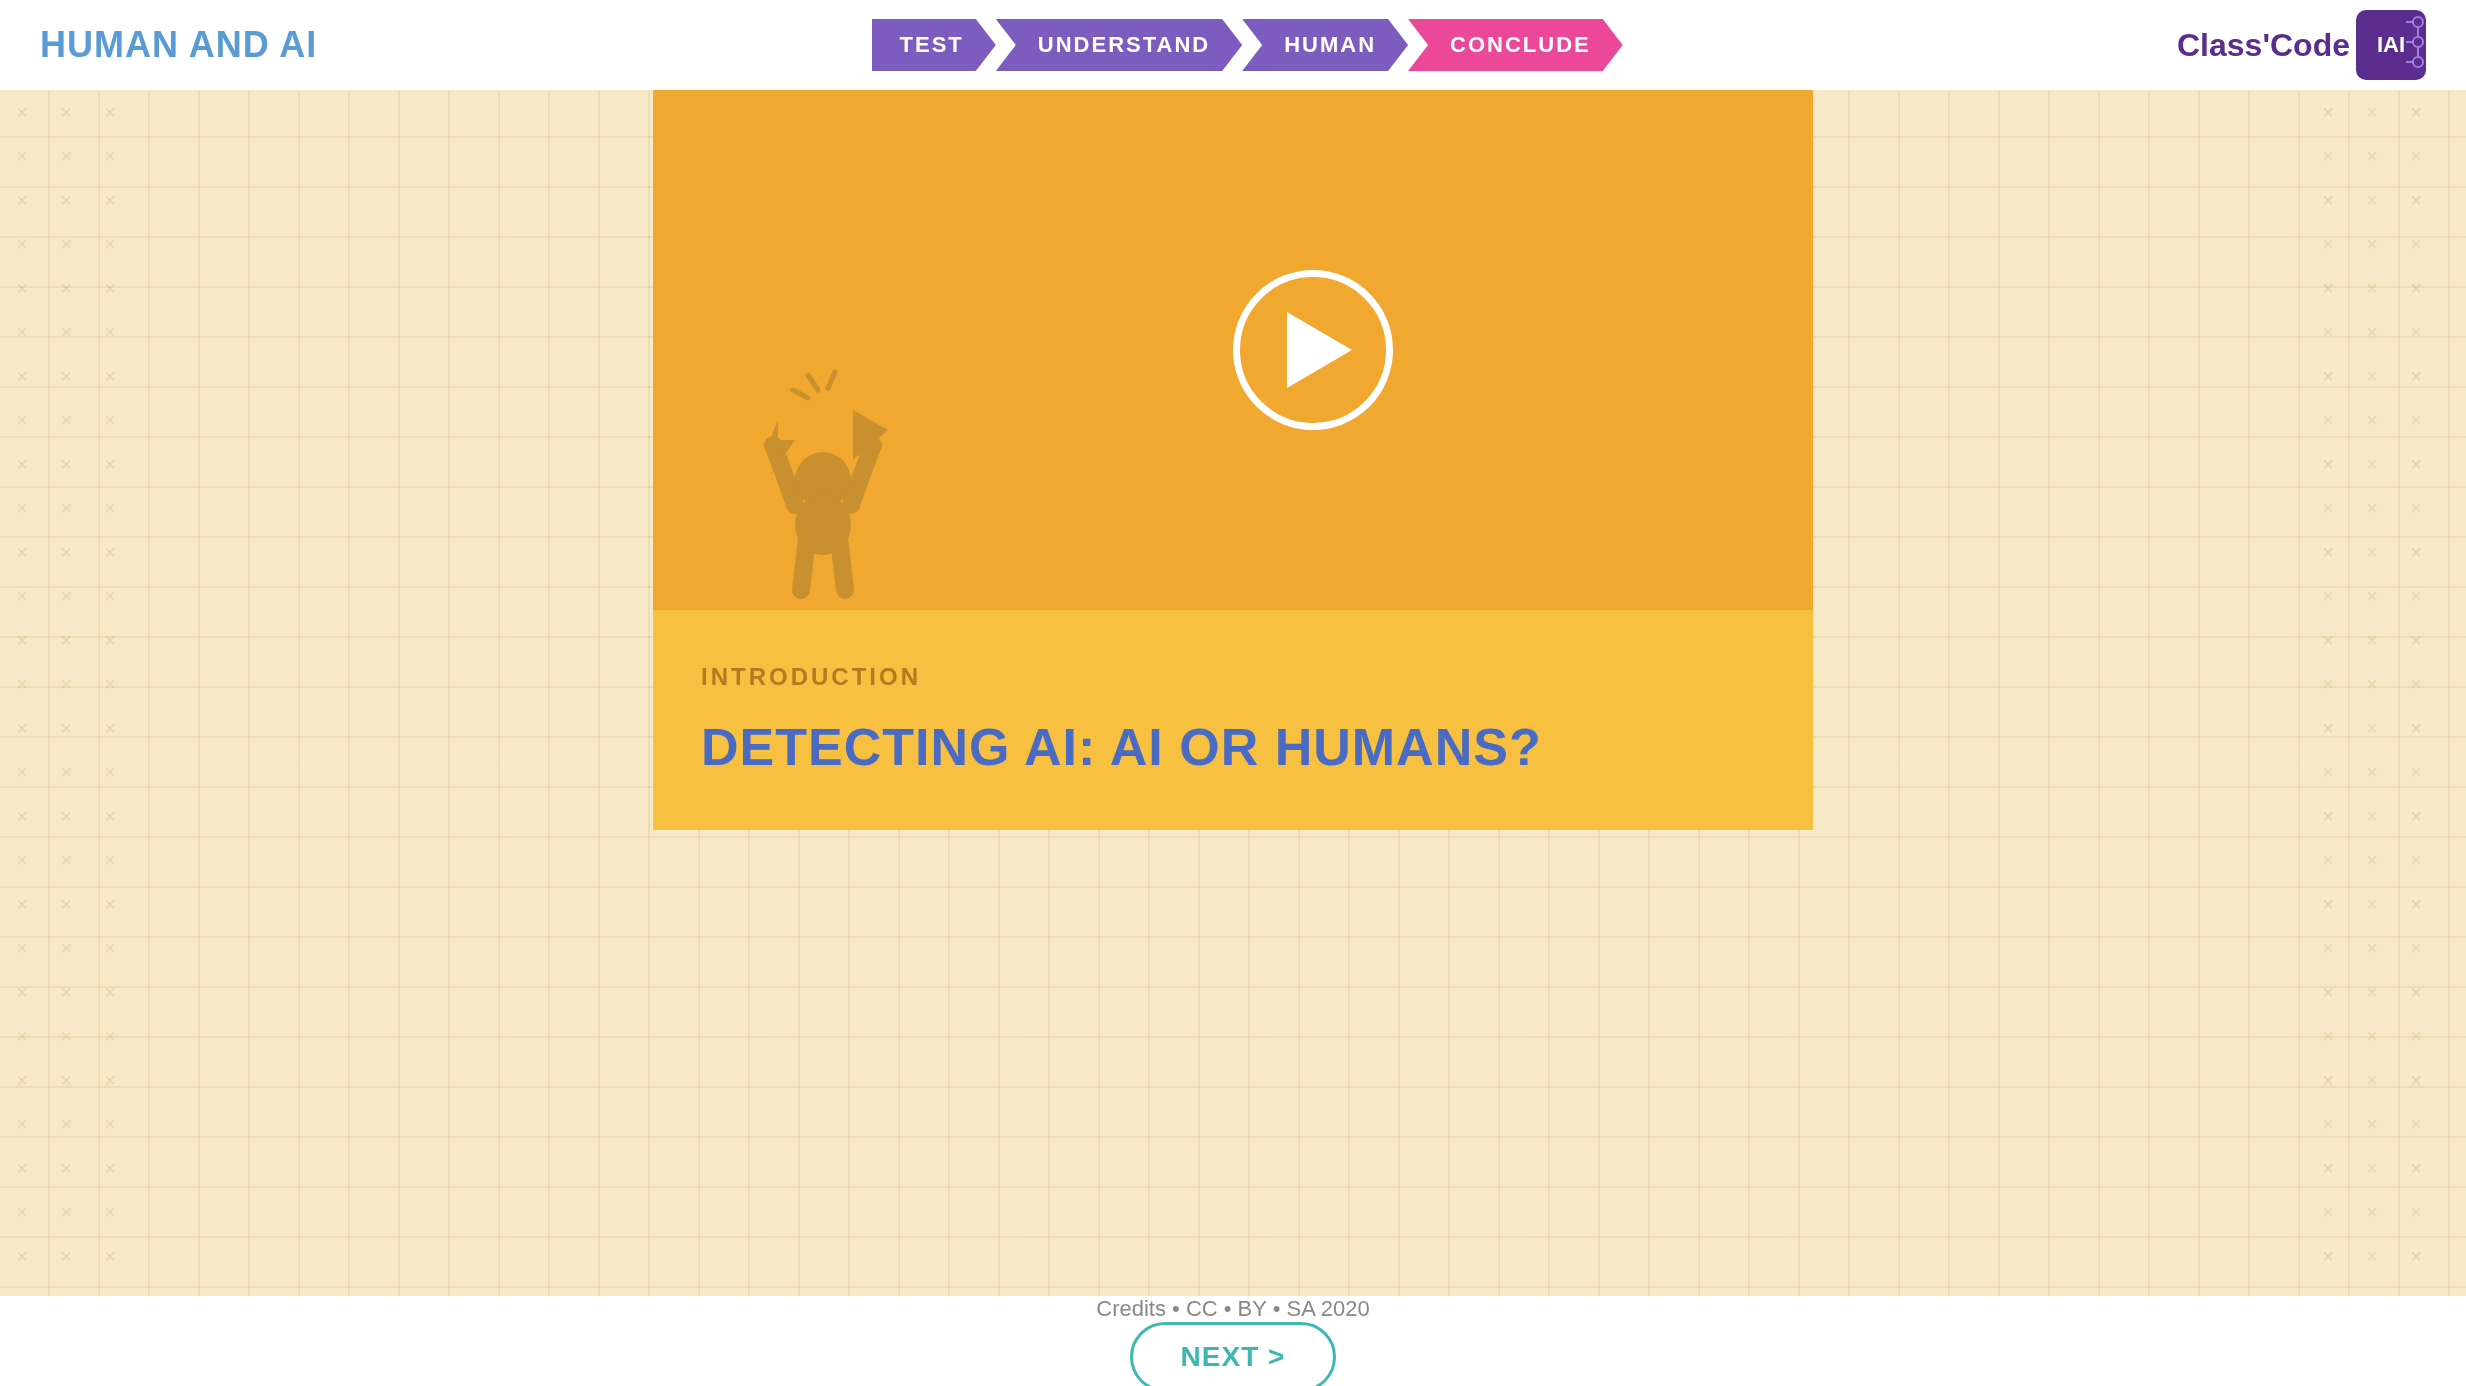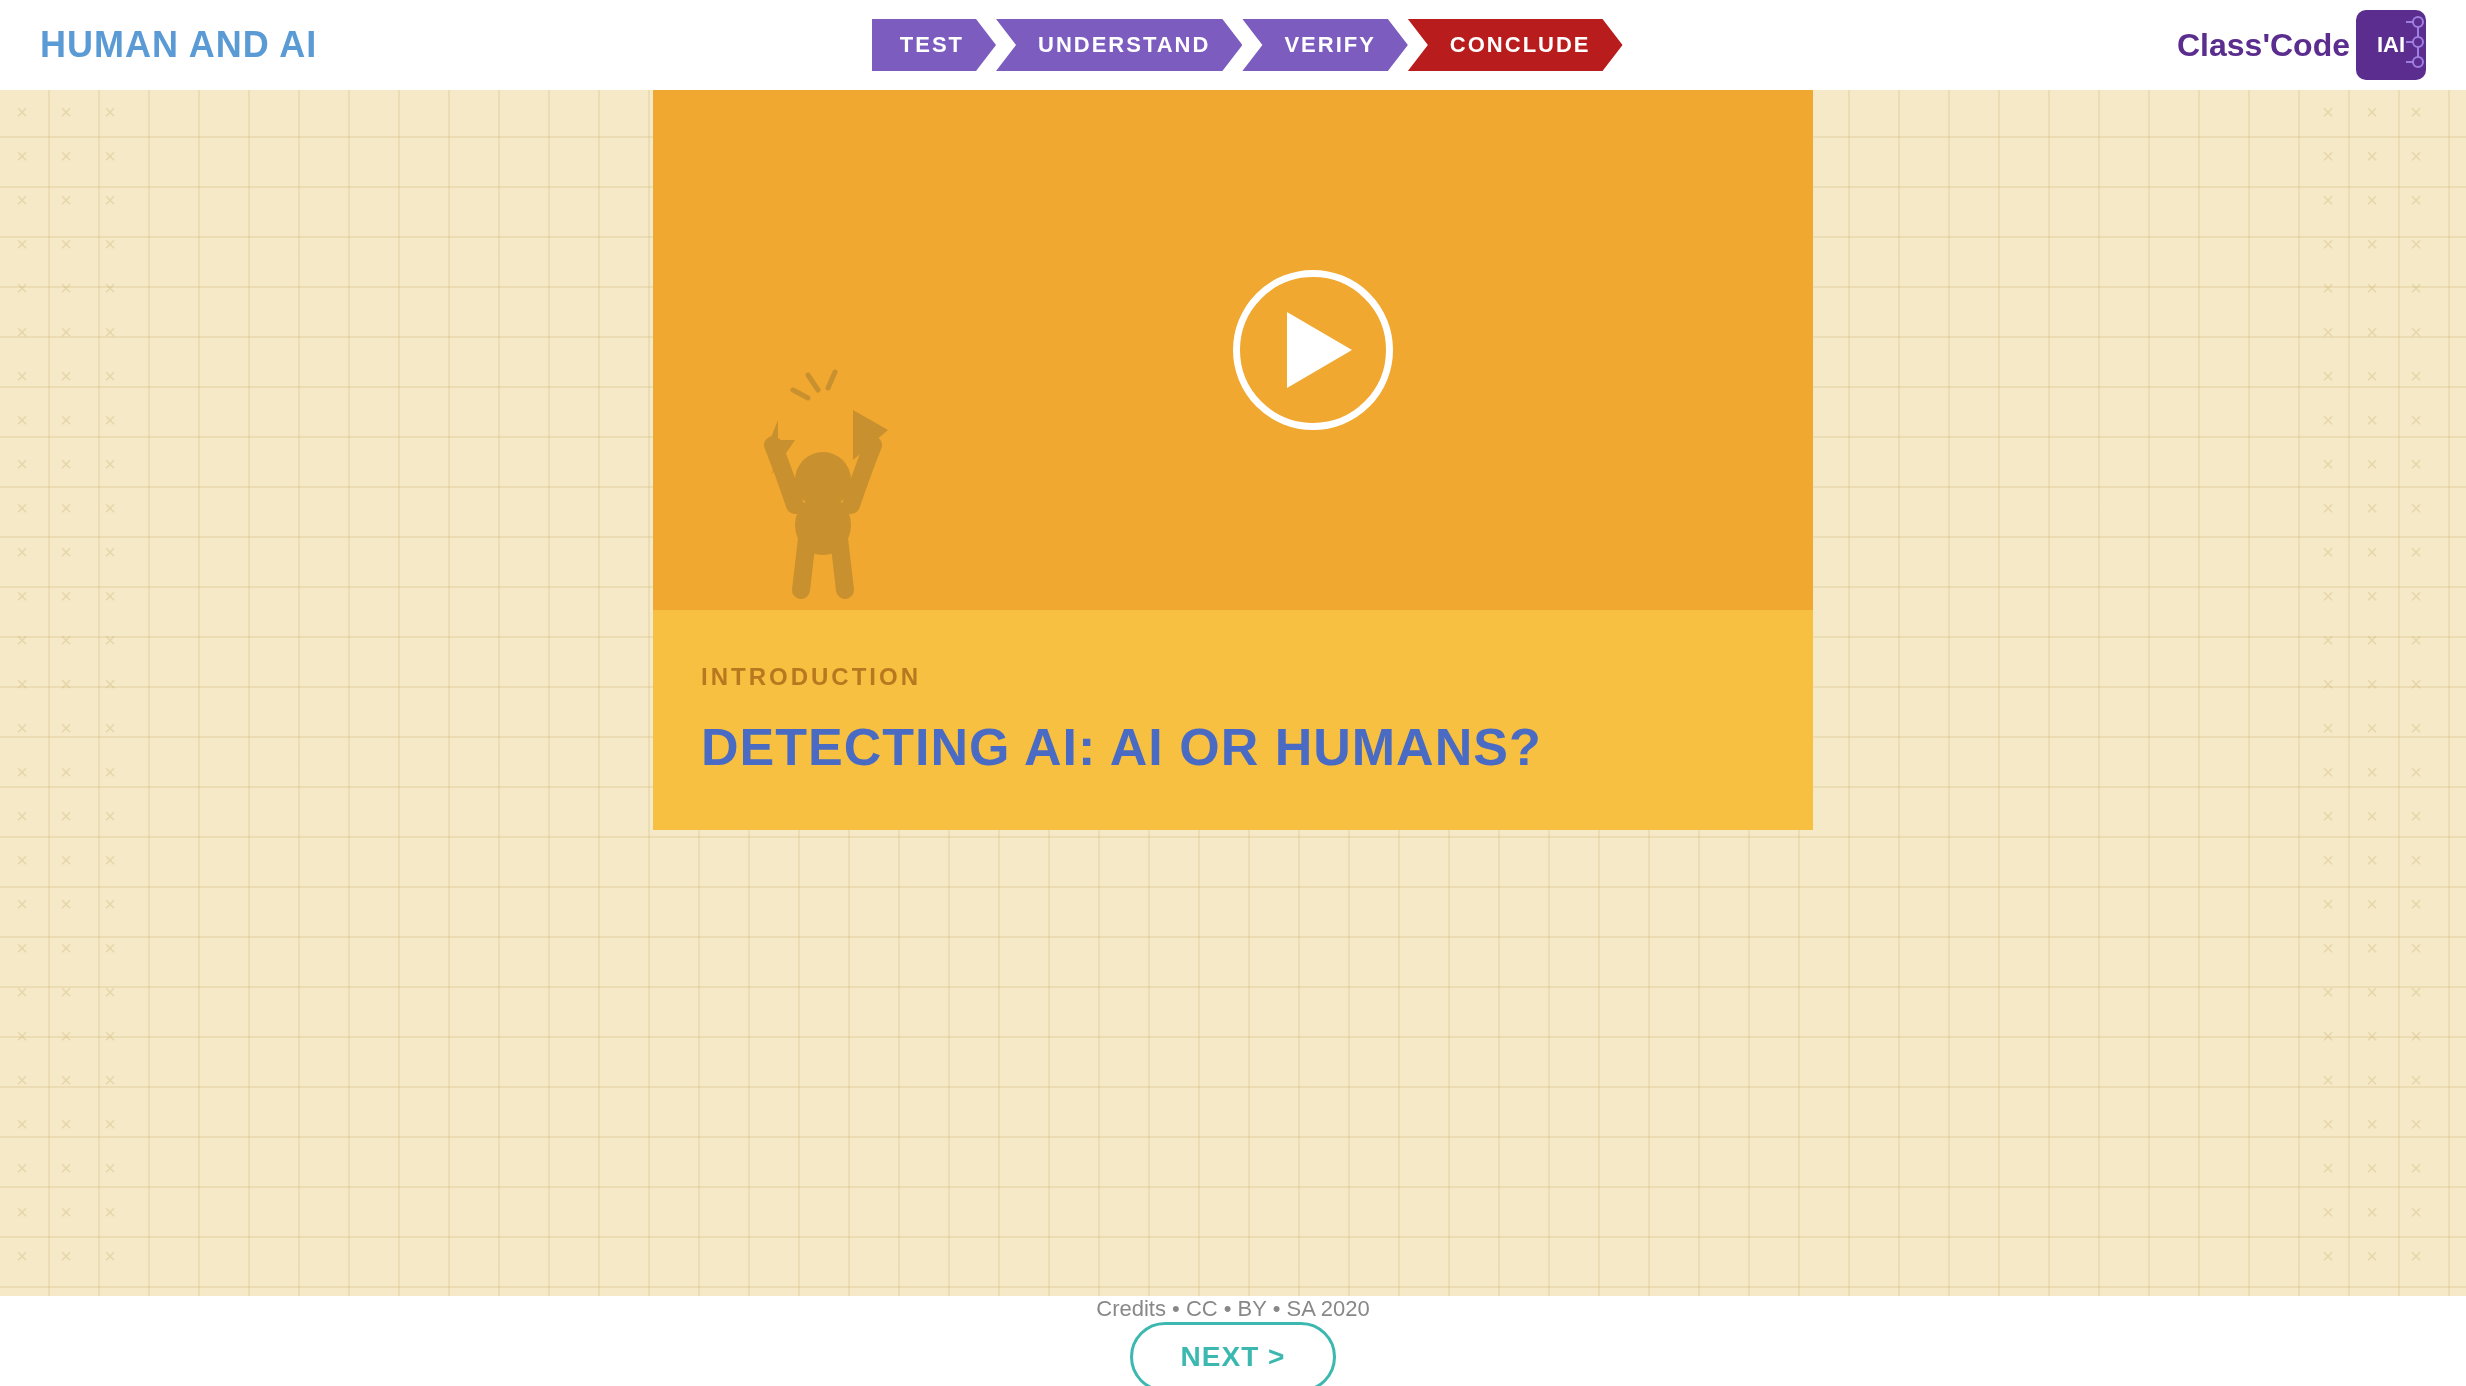--- a/index.html
+++ b/index.html
@@ -88,21 +88,21 @@
       cursor: pointer;
       transition: background 0.2s;
     }
 
     .nav-step:first-child .step-shape {
       clip-path: polygon(0 0, calc(100% - 20px) 0, 100% 50%, calc(100% - 20px) 100%, 0 100%);
       padding-left: 28px;
     }
 
     .step-shape.active {
-      background: #b91c1c;
+      background: #ec4899;
     }
 
     
     .logo-area {
       display: flex;
       align-items: center;
       gap: 6px;
     }
 
     .logo-text {
@@ -455,21 +455,21 @@
 
   <nav class="nav-steps">
 
   <div class="nav-step">
         <div class="step-shape" style="clip-path: polygon(0px 0px, calc(100% - 20px) 0px, 100% 50%, calc(100% - 20px) 100%, 0px 100%); padding-left: 28px;">TEST</div>
       </div>
       <div class="nav-step">
         <div class="step-shape">UNDERSTAND</div>
       </div>
       <div class="nav-step">
-        <div class="step-shape">VERIFY</div>
+        <div class="step-shape">HUMAN</div>
       </div>
       <div class="nav-step">
         <div class="step-shape active">CONCLUDE</div>
       </div>
     </nav>
 
   <div class="logo-area">
     <span class="logo-text">Class'Code</span>
     <svg class="logo-icon" viewBox="0 0 70 70" fill="none" xmlns="http://www.w3.org/2000/svg">
       <rect width="70" height="70" rx="10" fill="#5b2d8e"></rect>

